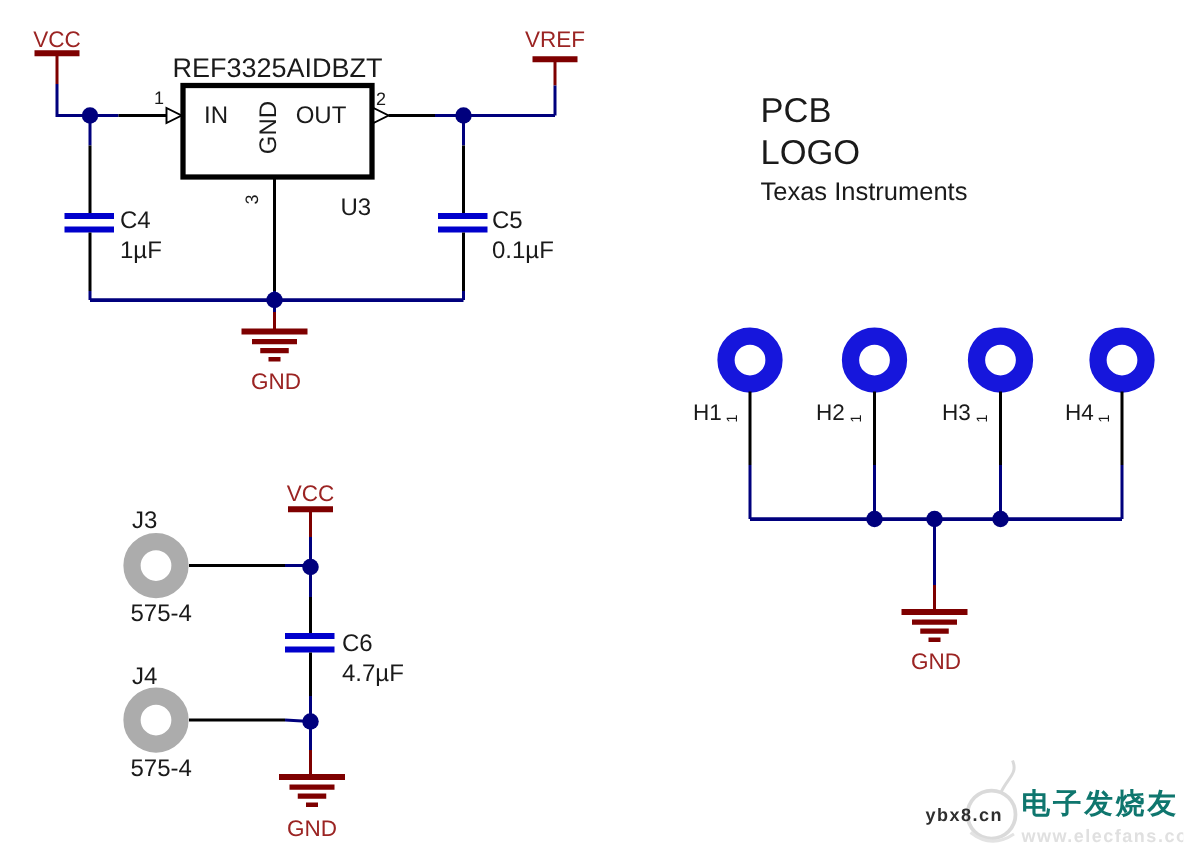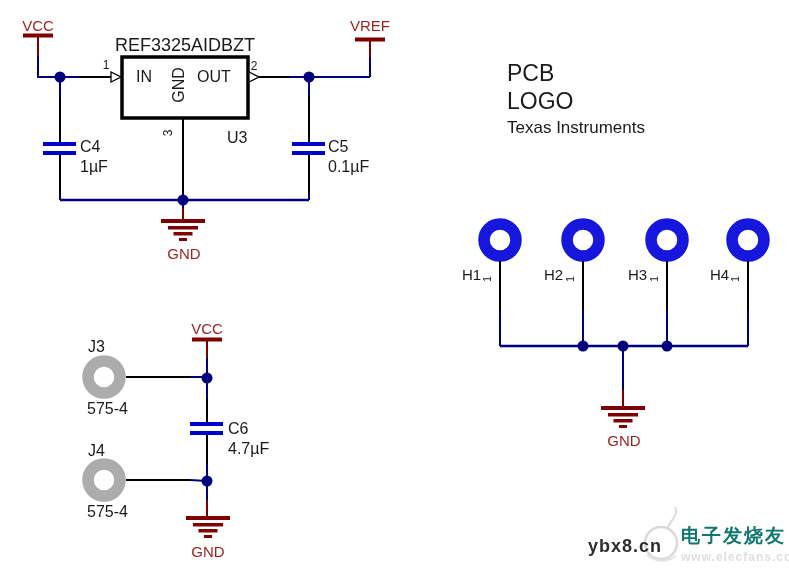--- a/index.html
+++ b/index.html
@@ -11,22 +11,22 @@
     overflow:hidden;
   }
   svg{position:absolute;left:0;top:0;}
   svg text{
     font-family:"Liberation Sans", sans-serif;
     fill:#1a1a1a;
   }
   .net-label{fill:#9b2423;}
   .wm{position:absolute;white-space:nowrap;}
   .wm-site{
-    left:588px;top:536px;
-    font-size:18px;font-weight:bold;color:#2e2e2e;
+    left:617px;top:536px;
+    font-size:12px;font-weight:bold;color:#2e2e2e;
     letter-spacing:1px;
   }
   .wm-brand{
     left:681px;top:523px;
     font-size:19px;font-weight:bold;color:#0f766e;
     letter-spacing:2px;
     text-shadow:1px 1px 0 #ffffff;
   }
   .wm-url{
     left:681px;top:550px;

